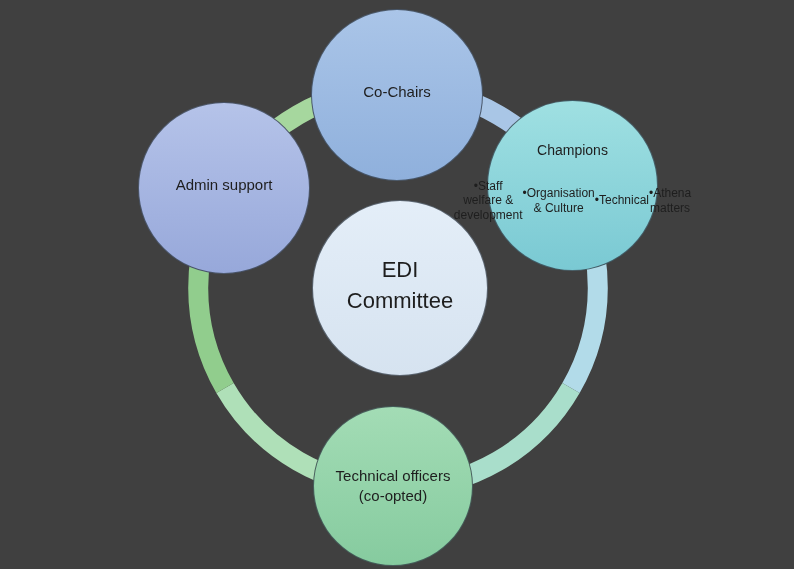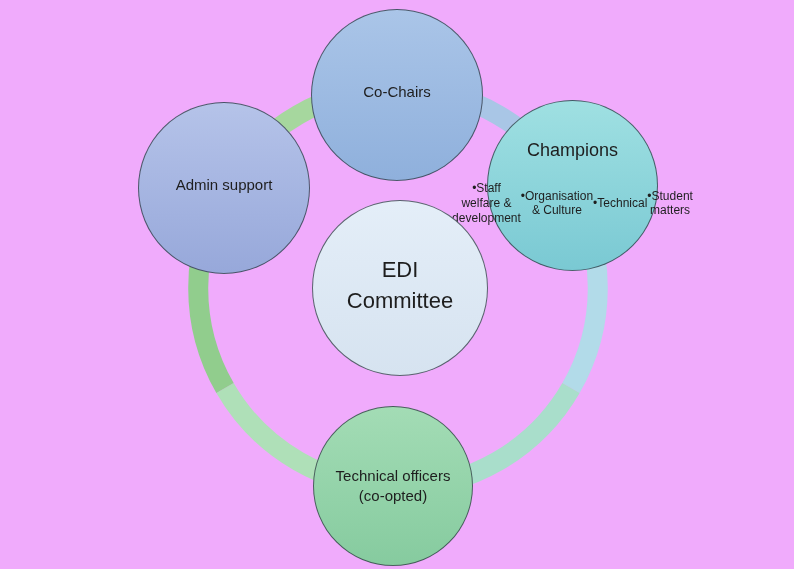--- a/index.html
+++ b/index.html
@@ -1,19 +1,19 @@
 <!DOCTYPE html>
 <html><head>
 <meta charset="utf-8">
 <style>
   html,body{margin:0;padding:0;background:#000;}
   .stage{
     position:relative;
     width:794px;height:569px;
-    background:#f0abfc;
+    background:#404040;
     overflow:hidden;
     font-family:"Liberation Sans","DejaVu Sans",sans-serif;
   }
   .connector-svg{position:absolute;left:0;top:0;}
   .node{
     position:absolute;
     box-sizing:border-box;
     border-radius:50%;
     background:linear-gradient(to bottom,var(--c1,#ccc),var(--c2,#aaa));
     border:1px solid rgba(45,55,65,0.75);
@@ -43,21 +43,21 @@
     font-size:22px;
     line-height:1.4;
     max-width:122px;
     padding-bottom:4px;
   }
   .champ-content{
     display:flex;flex-direction:column;align-items:center;
     padding-bottom:6px;
   }
   .champ-title{
-    font-size:18px;
+    font-size:14px;
     line-height:1.3;
     margin-bottom:18px;
   }
   .bullet-list{
     display:flex;flex-direction:row;align-items:center;
   }
   .bullet{
     font-size:12px;
     line-height:1.22;
     max-width:128px;
@@ -87,21 +87,21 @@
     <div class="label">Admin support</div>
   </div>
 
   <div class="node" id="n-champions" style="--c1: #9fe0e2; --c2: #7ac9d3;">
     <div class="champ-content">
       <div class="champ-title">Champions</div>
       <div class="bullet-list">
         <div class="bullet"><span>•</span><span>Staff welfare &amp; development</span></div>
         <div class="bullet"><span>•</span><span>Organisation &amp; Culture</span></div>
         <div class="bullet"><span>•</span><span>Technical</span></div>
-        <div class="bullet"><span>•</span><span>Student matters</span></div>
+        <div class="bullet"><span>•</span><span>Athena matters</span></div>
       </div>
     </div>
   </div>
 
   <div class="node" id="n-committee" style="--c1: #e4eef8; --c2: #d6e3f0;">
     <div class="center-label">EDI Committee</div>
   </div>
 
 
 

